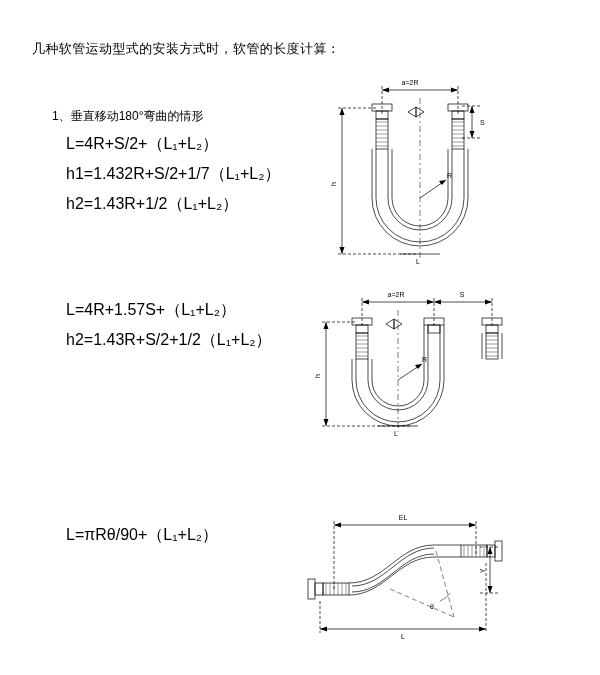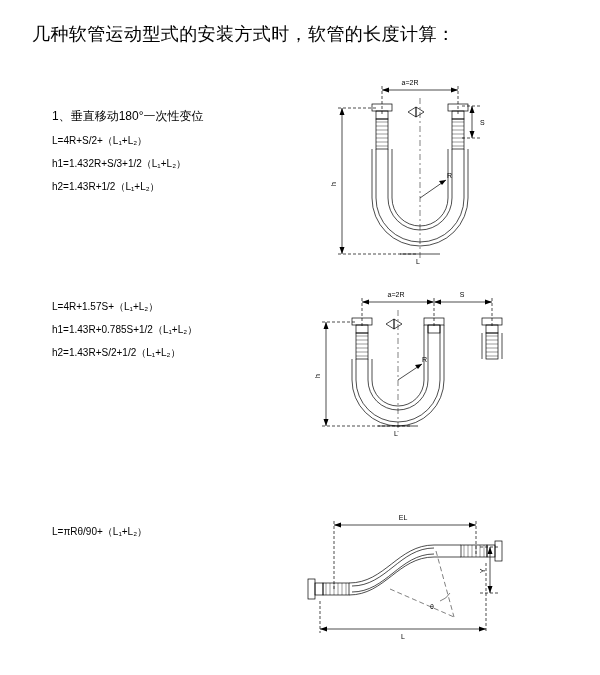--- a/index.html
+++ b/index.html
@@ -16,43 +16,44 @@
     overflow: hidden;
   }
   .page {
     position: relative;
     width: 600px;
     height: 675px;
   }
   .title {
     position: absolute;
     left: 32px;
-    top: 22px;
-    font-size: 18px;
+    top: 40px;
+    font-size: 13px;
     letter-spacing: 0.4px;
     white-space: nowrap;
   }
   .section {
     position: absolute;
     left: 0;
     width: 600px;
   }
   .sec-text {
     position: absolute;
     left: 52px;
     top: 0;
   }
   .sec-heading {
     font-size: 12px;
     white-space: nowrap;
     margin-bottom: 9px;
   }
   .formula {
-    font-size: 10px;
+    font-size: 16px;
     white-space: nowrap;
+    margin-left: 14px;
     margin-bottom: 9px;
   }
   .diagram {
     position: absolute;
   }
   .diagram svg {
     display: block;
   }
   
   #sec1 { top: 108px; }
@@ -65,24 +66,24 @@
 </head>
 <body>
 
 <div class="page">
 
   <div class="title">几种软管运动型式的安装方式时，软管的长度计算：</div>
 
   <div class="section" id="sec1">
     <div class="sec-text">
       <div class="sec-heading">
-        <span>1、</span><span>垂直移动180°一次性变位</span>
+        <span>1、</span><span>垂直移动180°弯曲的情形</span>
       </div>
       <div class="formula">L=4R+S/2+（L₁+L₂）</div>
-      <div class="formula">h1=1.432R+S/3+1/2（L₁+L₂）</div>
+      <div class="formula">h1=1.432R+S/2+1/7（L₁+L₂）</div>
       <div class="formula">h2=1.43R+1/2（L₁+L₂）</div>
     </div>
 
     <div class="diagram">
       <svg width="220" height="220" viewBox="0 0 220 220" xmlns="http://www.w3.org/2000/svg">
         <g stroke="#000" fill="none" stroke-width="0.7">
 
           <line x1="82" y1="22" x2="158" y2="22"></line>
           <path d="M82 22 l7 -2.5 l0 5 z" fill="#000" stroke="none"></path>
           <path d="M158 22 l-7 -2.5 l0 5 z" fill="#000" stroke="none"></path>
@@ -153,21 +154,20 @@
           <text x="147" y="110">R</text>
           <text x="118" y="196" text-anchor="middle">L</text>
         </g>
       </svg>
     </div>
   </div>
 
   <div class="section" id="sec2">
     <div class="sec-text">
       <div class="formula">L=4R+1.57S+（L₁+L₂）</div>
-      <div class="formula">h1=1.43R+0.785S+1/2（L₁+L₂）</div>
       <div class="formula">h2=1.43R+S/2+1/2（L₁+L₂）</div>
     </div>
 
     <div class="diagram">
       <svg width="220" height="180" viewBox="0 0 220 180" xmlns="http://www.w3.org/2000/svg">
         <g stroke="#000" fill="none" stroke-width="0.7">
 
           <line x1="62" y1="22" x2="134" y2="22"></line>
           <path d="M62 22 l7 -2.5 l0 5 z" fill="#000" stroke="none"></path>
           <path d="M134 22 l-7 -2.5 l0 5 z" fill="#000" stroke="none"></path>

